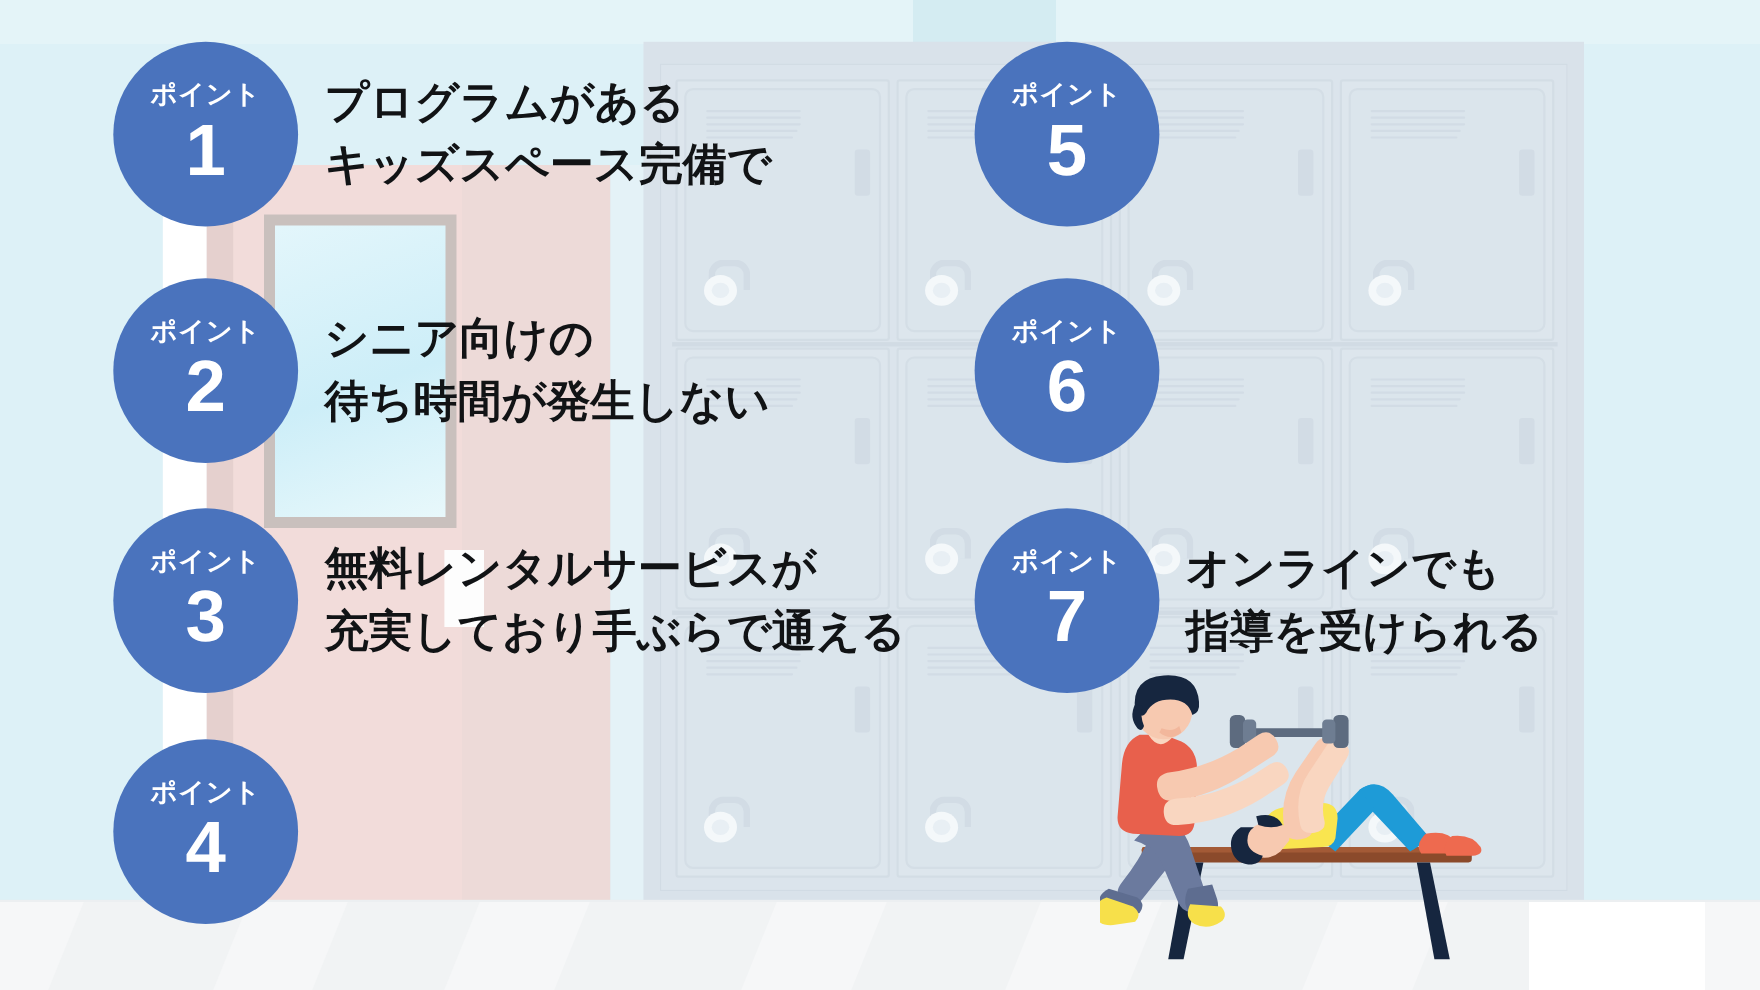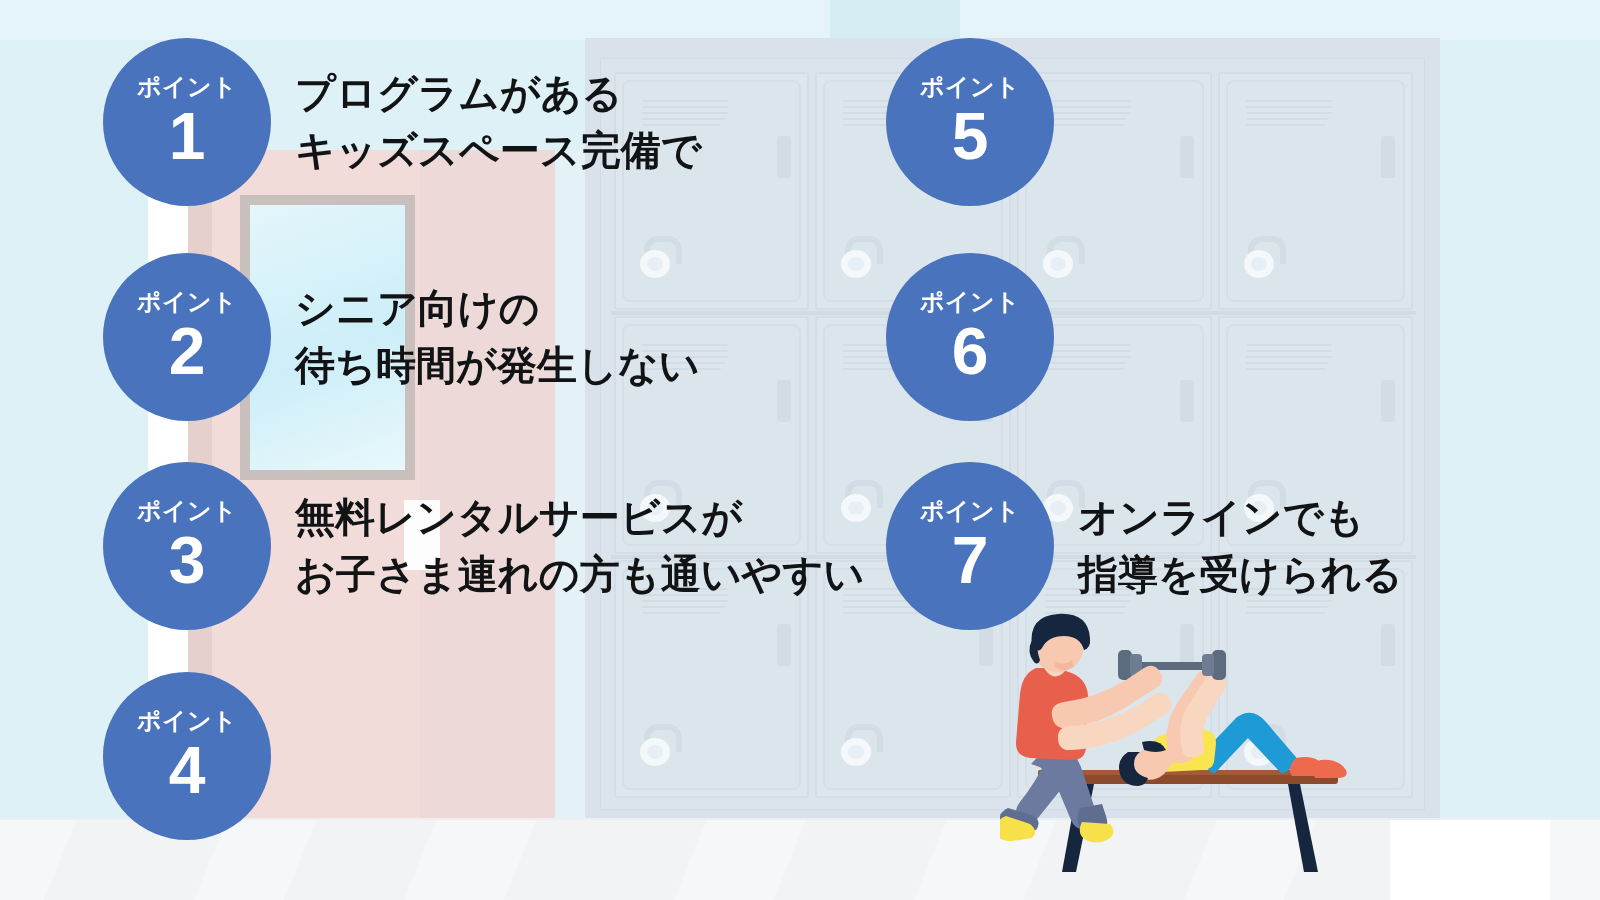--- a/index.html
+++ b/index.html
@@ -407,21 +407,21 @@
     </div>
   </div>
 
   <div class="point-row" id="row3">
     <div class="badge">
       <span class="lbl">ポイント</span>
       <span class="num">3</span>
     </div>
     <div class="ptext">
       <span class="l1">無料レンタルサービスが</span>
-      <span class="l2">お子さま連れの方も通いやすい</span>
+      <span class="l2">充実しており手ぶらで通える</span>
     </div>
   </div>
 
   <div class="point-row" id="row4">
     <div class="badge">
       <span class="lbl">ポイント</span>
       <span class="num">4</span>
     </div>
   </div>
 

